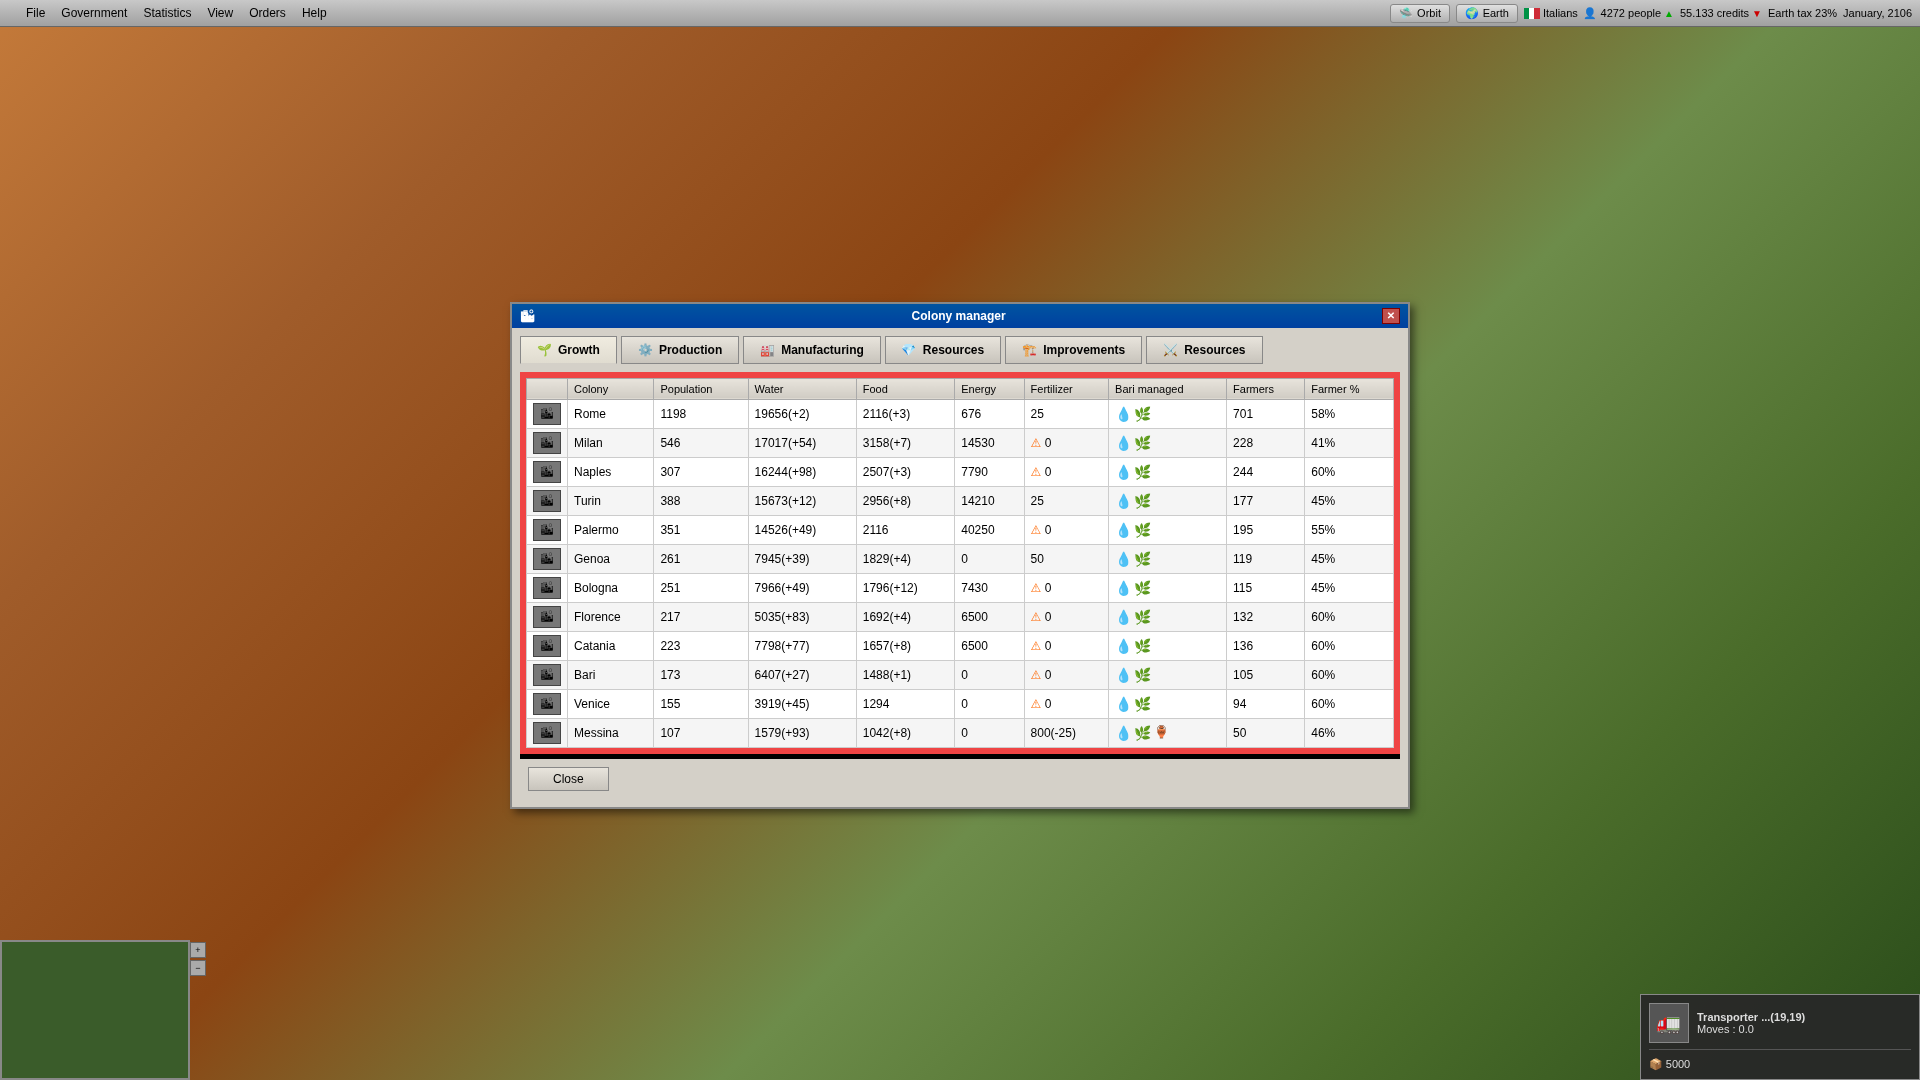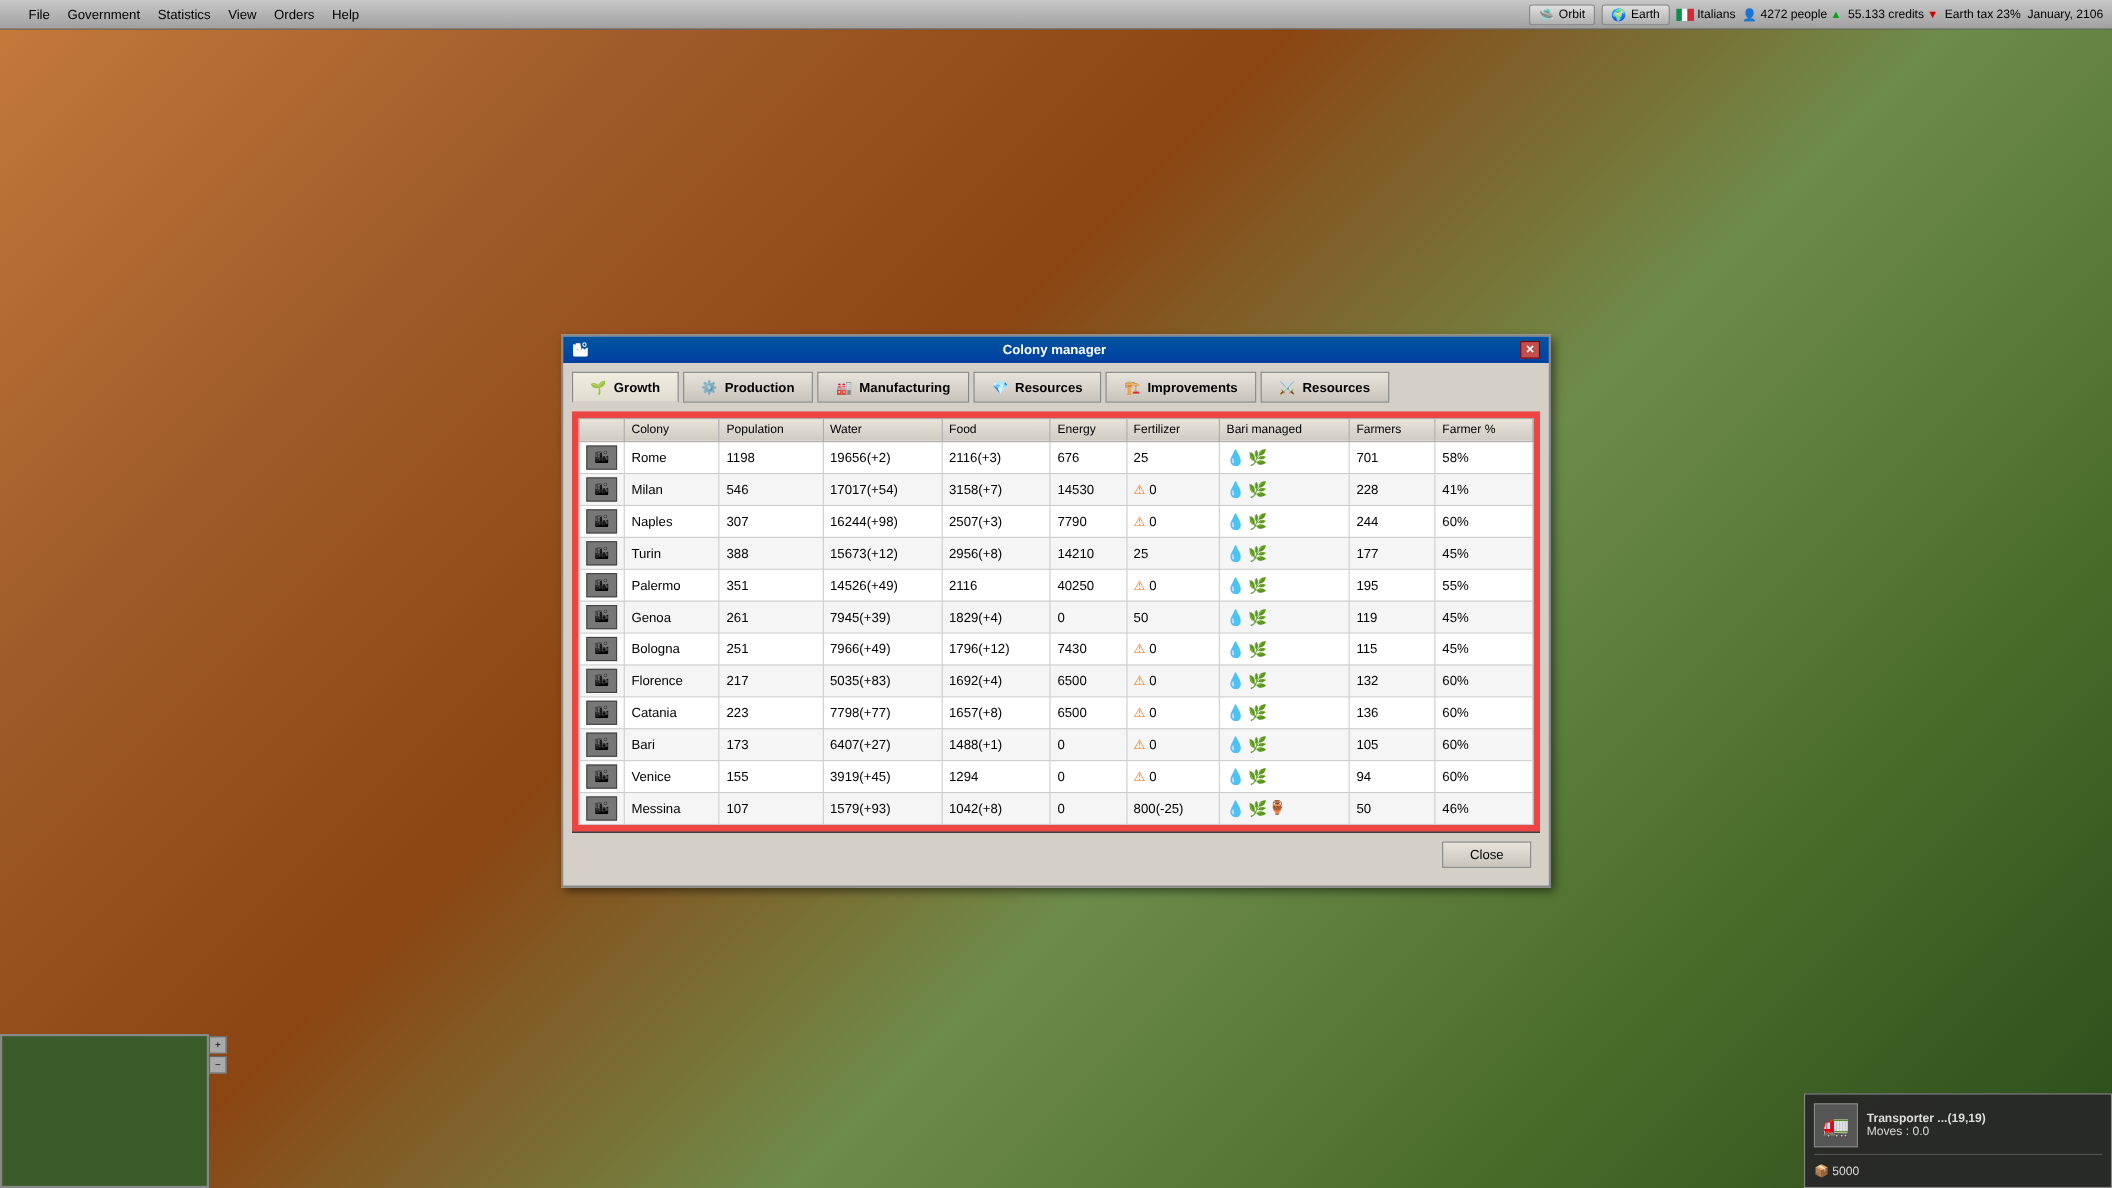--- a/index.html
+++ b/index.html
@@ -250,23 +250,23 @@
     .colony-table tr:nth-child(even) td {
       background: #f5f5f5;
     }
     .colony-table tr:nth-child(odd) td {
       background: #ffffff;
     }
 
     
     .close-btn-container {
       display: flex;
-      justify-content: flex-end;
+      justify-content: flex-start;
       padding: 8px;
-      border-top: 1px solid #000000;
+      border-top: 5px solid #000000;
     }
 
     .close-btn {
       padding: 4px 24px;
       background: linear-gradient(to bottom, #e8e4dc, #c8c4bc);
       border: 1px solid #888;
       cursor: pointer;
       font-size: 12px;
     }
 

